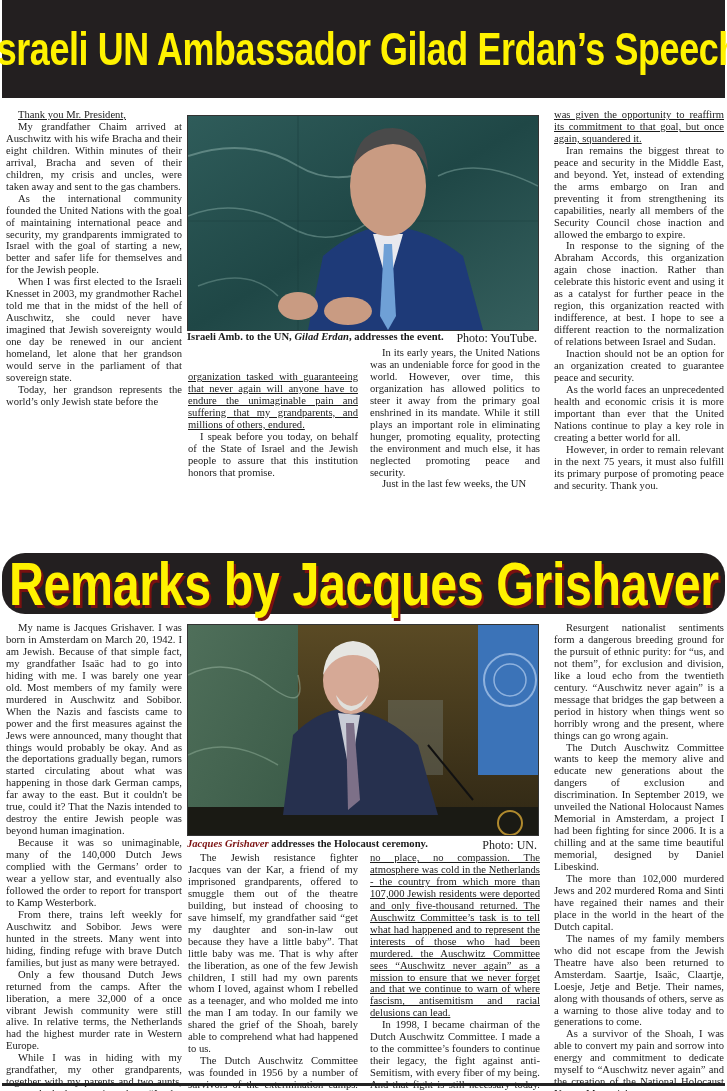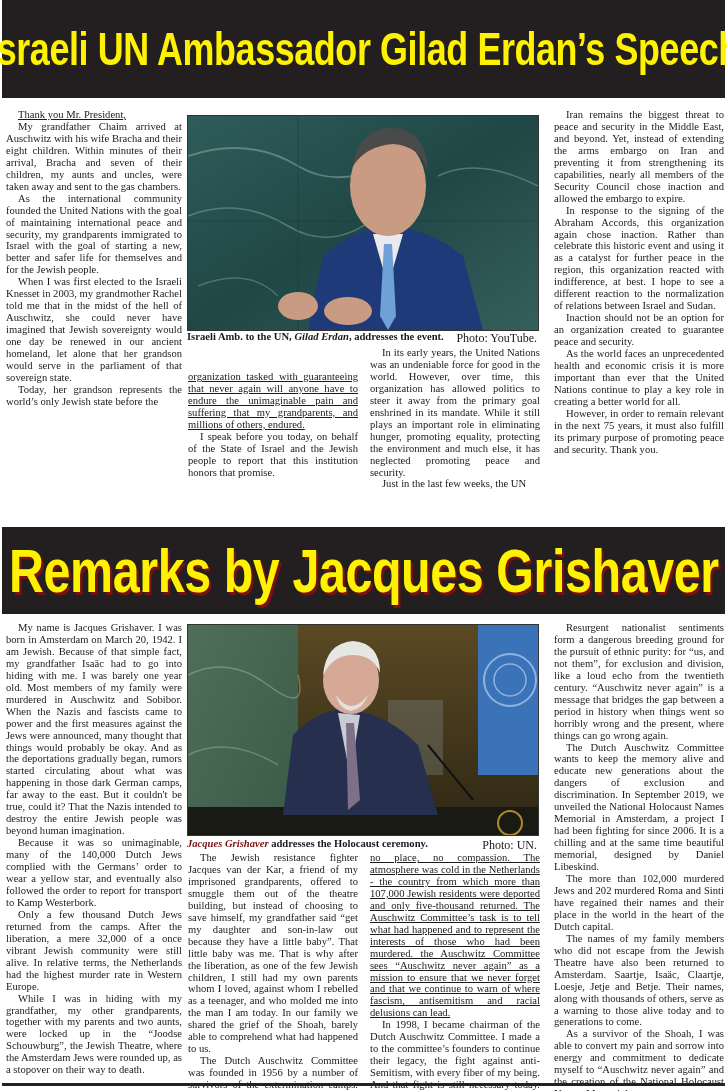--- a/index.html
+++ b/index.html
@@ -6,21 +6,21 @@
   body { width: 727px; height: 1091px; position: relative; overflow: hidden;
          font-family: "Liberation Serif", "DejaVu Serif", serif; color: #1a1a1a; }
 
   .banner { position: absolute; left: 2px; right: 2px; background: #231f20;
             display: flex; align-items: center; justify-content: center; }
   .banner h1 { margin: 0; font-family: "Liberation Sans", "DejaVu Sans", sans-serif;
                font-weight: bold; color: #fff200; letter-spacing: -0.5px;
                transform: scaleX(0.78); transform-origin: center; white-space: nowrap; }
   #banner-top { top: 0; height: 98px; }
   #banner-top h1 { font-size: 46px; }
-  #banner-bottom { top: 527px; height: 87px; }
+  #banner-bottom { top: 553px; height: 61px; border-radius: 23px; }
   #banner-bottom h1 { font-size: 62px; text-shadow: 3px 3px 0 #7a1010; }
 
   .col { position: absolute; font-size: 10.6px; line-height: 11.95px; text-align: justify; }
   .col p { margin: 0; text-indent: 12px; }
   .col p.noindent { text-indent: 0; text-decoration: underline; }
 
   .photo { position: absolute; border: 1px solid #333; overflow: hidden; }
   .photo svg { display: block; width: 100%; height: 100%; }
 
   .caption { position: absolute; font-size: 10.6px; white-space: nowrap; }
@@ -34,21 +34,21 @@
 </style>
 </head>
 <body>
 
 <div class="banner" id="banner-top">
   <h1>Israeli UN Ambassador Gilad Erdan’s Speech</h1>
 </div>
 
 <div class="col" style="left:6px; top:109px; width:176px;">
   <p class="noindent" style="text-indent:12px">Thank you Mr. President,</p>
-  <p>My grandfather Chaim arrived at Auschwitz with his wife Bracha and their eight children. Within minutes of their arrival, Bracha and seven of their children, my aunts and uncles, were taken away and sent to the gas chambers.</p>
+  <p>My grandfather Chaim arrived at Auschwitz with his wife Bracha and their eight children. Within minutes of their arrival, Bracha and seven of their children, my crisis and uncles, were taken away and sent to the gas chambers.</p>
   <p>As the international community founded the United Nations with the goal of maintaining international peace and security, my grandparents immigrated to Israel with the goal of starting a new, better and safer life for themselves and for the Jewish people.</p>
   <p>When I was first elected to the Israeli Knesset in 2003, my grandmother Rachel told me that in the midst of the hell of Auschwitz, she could never have imagined that Jewish sovereignty would one day be renewed in our ancient homeland, let alone that her grandson would serve in the parliament of that sovereign state.</p>
   <p>Today, her grandson represents the world’s only Jewish state before the</p>
 </div>
 
 <div class="photo" style="left:187px; top:115px; width:350px; height:214px;">
   <svg viewBox="0 0 350 214" preserveAspectRatio="none">
     <defs>
       <linearGradient id="marble1" x1="0" y1="0" x2="1" y2="1">
         <stop offset="0" stop-color="#2f5c5a"></stop>
@@ -75,43 +75,45 @@
     <ellipse cx="160" cy="195" rx="24" ry="14" fill="#c99b82"></ellipse>
   </svg>
 </div>
 <div class="caption" style="left:187px; top:331px; width:350px;">
   <span class="main"><span>Israeli Amb. to the UN, </span><em>Gilad Erdan</em><span>, addresses the event.</span></span>
   <span class="credit">Photo: YouTube.</span>
 </div>
 
 <div class="col" style="left:188px; top:347px; width:170px;margin-top:24px;">
   <p class="noindent">organization tasked with guaranteeing that never again will anyone have to endure the unimaginable pain and suffering that my grandparents, and millions of others, endured.</p>
-  <p>I speak before you today, on behalf of the State of Israel and the Jewish people to report that this institution honors that promise.</p>
+  <p>I speak before you today, on behalf of the State of Israel and the Jewish people to assure that this institution honors that promise.</p>
 </div>
 
 <div class="col" style="left:370px; top:347px; width:170px;">
   <p>In its early years, the United Nations was an undeniable force for good in the world. However, over time, this organization has allowed politics to steer it away from the primary goal enshrined in its mandate. While it still plays an important role in eliminating hunger, promoting equality, protecting the environment and much else, it has neglected promoting peace and security.</p>
   <p>Just in the last few weeks, the UN</p>
 </div>
 
 <div class="col" style="left:554px; top:109px; width:170px;">
+  <p class="noindent">was given the opportunity to reaffirm its commitment to that goal, but once again, squandered it.</p>
   <p>Iran remains the biggest threat to peace and security in the Middle East, and beyond. Yet, instead of extending the arms embargo on Iran and preventing it from strengthening its capabilities, nearly all members of the Security Council chose inaction and allowed the embargo to expire.</p>
   <p>In response to the signing of the Abraham Accords, this organization again chose inaction. Rather than celebrate this historic event and using it as a catalyst for further peace in the region, this organization reacted with indifference, at best. I hope to see a different reaction to the normalization of relations between Israel and Sudan.</p>
   <p>Inaction should not be an option for an organization created to guarantee peace and security.</p>
   <p>As the world faces an unprecedented health and economic crisis it is more important than ever that the United Nations continue to play a key role in creating a better world for all.</p>
   <p>However, in order to remain relevant in the next 75 years, it must also fulfill its primary purpose of promoting peace and security. Thank you.</p>
 </div>
 
 <div class="banner" id="banner-bottom">
   <h1>Remarks by Jacques Grishaver</h1>
 </div>
 
 <div class="col" style="left:6px; top:622px; width:176px;">
   <p>My name is Jacques Grishaver. I was born in Amsterdam on March 20, 1942. I am Jewish. Because of that simple fact, my grandfather Isaäc had to go into hiding with me. I was barely one year old. Most members of my family were murdered in Auschwitz and Sobibor. When the Nazis and fascists came to power and the first measures against the Jews were announced, many thought that things would probably be okay. And as the deportations gradually began, rumors started circulating about what was happening in those dark German camps, far away to the east. But it couldn't be true, could it? That the Nazis intended to destroy the entire Jewish people was beyond human imagination.</p>
   <p>Because it was so unimaginable, many of the 140,000 Dutch Jews complied with the Germans’ order to wear a yellow star, and eventually also followed the order to report for transport to Kamp Westerbork.</p>
+  <p>From there, trains left weekly for Auschwitz and Sobibor. Jews were hunted in the streets. Many went into hiding, finding refuge with brave Dutch families, but just as many were betrayed.</p>
   <p>Only a few thousand Dutch Jews returned from the camps. After the liberation, a mere 32,000 of a once vibrant Jewish community were still alive. In relative terms, the Netherlands had the highest murder rate in Western Europe.</p>
   <p>While I was in hiding with my grandfather, my other grandparents, together with my parents and two aunts, were locked up in the “Joodse Schouwburg”, the Jewish Theatre, where the Amsterdam Jews were rounded up, as a stopover on their way to death.</p>
 </div>
 
 <div class="photo" style="left:187px; top:624px; width:350px; height:210px;">
   <svg viewBox="0 0 350 210" preserveAspectRatio="none">
     <defs>
       <linearGradient id="marble2" x1="0" y1="0" x2="1" y2="1">
         <stop offset="0" stop-color="#4f6f5a"></stop>
         <stop offset="1" stop-color="#3a5a47"></stop>

